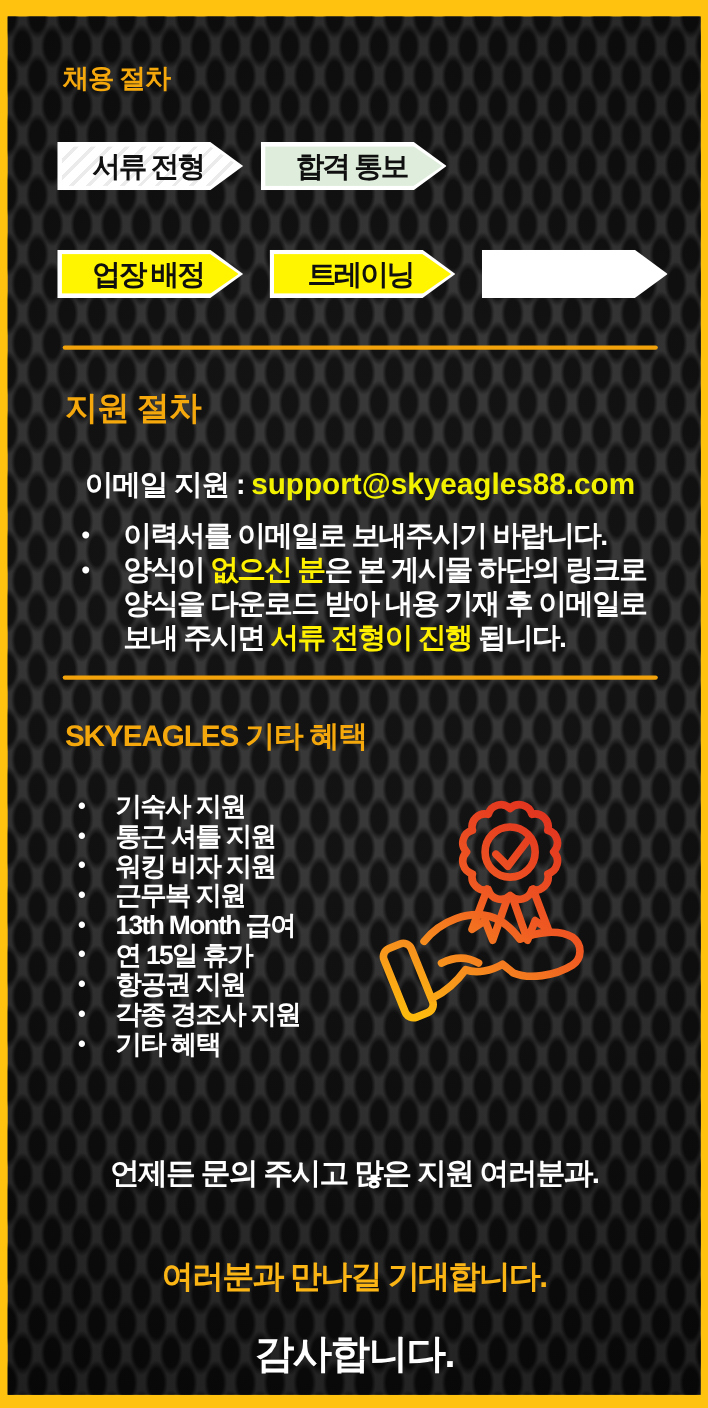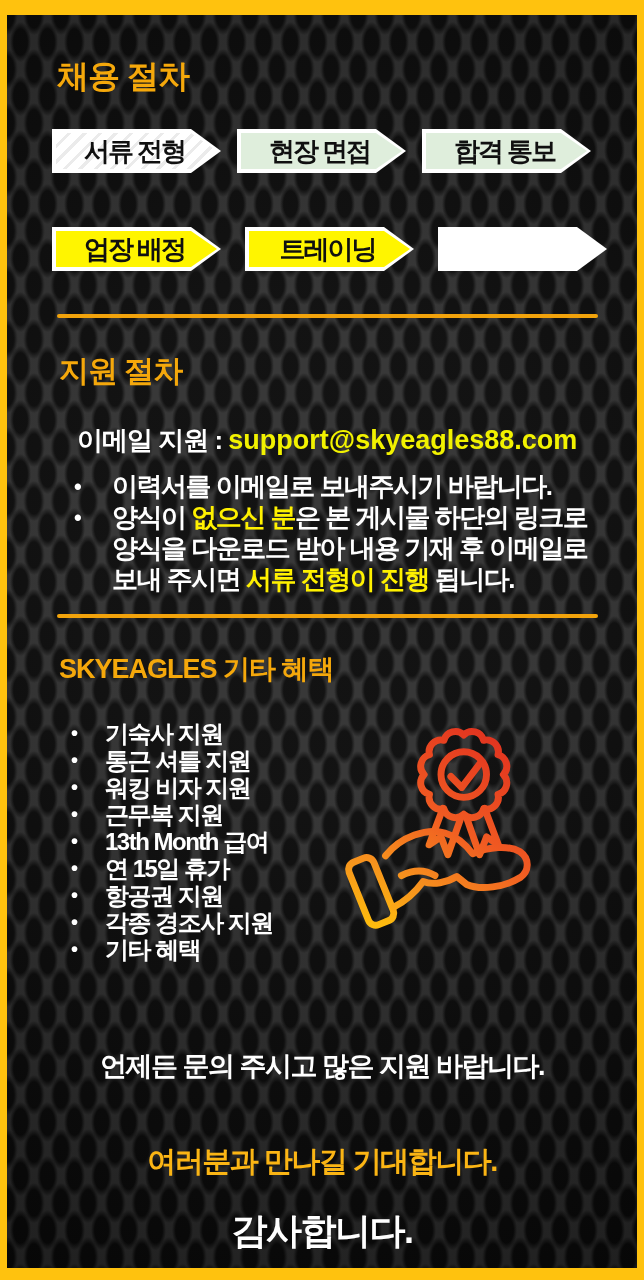--- a/index.html
+++ b/index.html
@@ -11,21 +11,21 @@
     background-image:
       radial-gradient(11px 21px at 50% 50%, #0b0b0b 62%, rgba(11,11,11,0) 96%),
       radial-gradient(11px 21px at 50% 50%, #0b0b0b 62%, rgba(11,11,11,0) 96%);
     background-size:27px 54px, 27px 54px;
     background-position:0 0, 13.5px 27px;}
   .inner::after{content:"";position:absolute;inset:0;pointer-events:none;
     background:radial-gradient(120% 65% at 50% 42%, rgba(255,255,255,0.03) 30%, rgba(0,0,0,0.38) 100%);}
   .layer{position:absolute;z-index:2;}
 
   .section-title{color:#F5A80B;font-weight:700;letter-spacing:-1px;}
-  #title-recruit{left:50px;top:40px;font-size:32px;}
+  #title-recruit{left:50px;top:40px;font-size:24px;}
   #title-apply{left:52px;top:336px;font-size:30px;}
   #title-benefits{left:52px;top:636px;font-size:27px;}
 
   .arrow-row{left:45px;display:flex;gap:16px;}
   #row1{top:114px;} #row2{top:212px;gap:24px;}
   .arrow{position:relative;width:169px;height:44px;flex:0 0 auto;}
   .arrow-border{position:absolute;inset:0;background:#fff;
     clip-path:polygon(0 0,calc(100% - 30px) 0,100% 50%,calc(100% - 30px) 100%,0 100%);
     filter:drop-shadow(0 2px 2px rgba(0,0,0,0.5));}
   .arrow-fill{position:absolute;inset:4px;display:flex;align-items:center;justify-content:center;
@@ -70,26 +70,20 @@
 
     <div class="layer arrow-row" id="row1">
       <div class="arrow">
         <div class="arrow-border"></div>
         <div class="arrow-fill striped" style="background-color: rgb(255, 255, 255);">
           <span class="arrow-label">서류 전형</span>
         </div>
       </div>
       <div class="arrow">
         <div class="arrow-border"></div>
-        <div class="arrow-fill" style="background-color: rgb(223, 238, 220);">
-          <span class="arrow-label">현장 면접</span>
-        </div>
-      </div>
-      <div class="arrow">
-        <div class="arrow-border"></div>
         <div class="arrow-fill" style="background-color: rgb(223, 238, 220); justify-content: center;">
           <span class="arrow-label">합격 통보</span>
         </div>
       </div>
     </div>
 
     <div class="layer arrow-row" id="row2">
       <div class="arrow">
         <div class="arrow-border"></div>
         <div class="arrow-fill" style="background-color: rgb(255, 245, 0);">
@@ -193,21 +187,21 @@
         <path d="M112,52 L123,63 L142,38"></path>
         <path d="M104,84 L90,121 L102,113 L109,131 L122,94"></path>
         <path d="M146,84 L160,121 L148,113 L141,131 L128,94"></path>
 
         <rect x="18" y="134" width="27" height="68" rx="8" transform="rotate(-22 31.5 168)"></rect>
         <path d="M46,132 C62,112 88,104 106,109 C120,113 128,122 134,130 C150,123 170,121 182,128 C192,135 191,148 182,154 C166,164 142,167 128,161 L118,153 C108,159 94,162 84,158 C76,169 64,179 54,184"></path>
         <path d="M62,152 C74,146 86,146 96,152"></path>
       </g>
     </svg>
 
-    <div class="layer footer-line" id="footer1">언제든 문의 주시고 많은 지원 바랍니다.</div>
+    <div class="layer footer-line" id="footer1">언제든 문의 주시고 많은 지원 여러분과.</div>
     <div class="layer footer-line" id="footer2">
       <br>
       <span>여러분과 만나길 기대합니다.</span>
     </div>
     <div class="layer footer-line" id="footer4">감사합니다.</div>
 
   </div>
 </div>
 
 </body></html>

